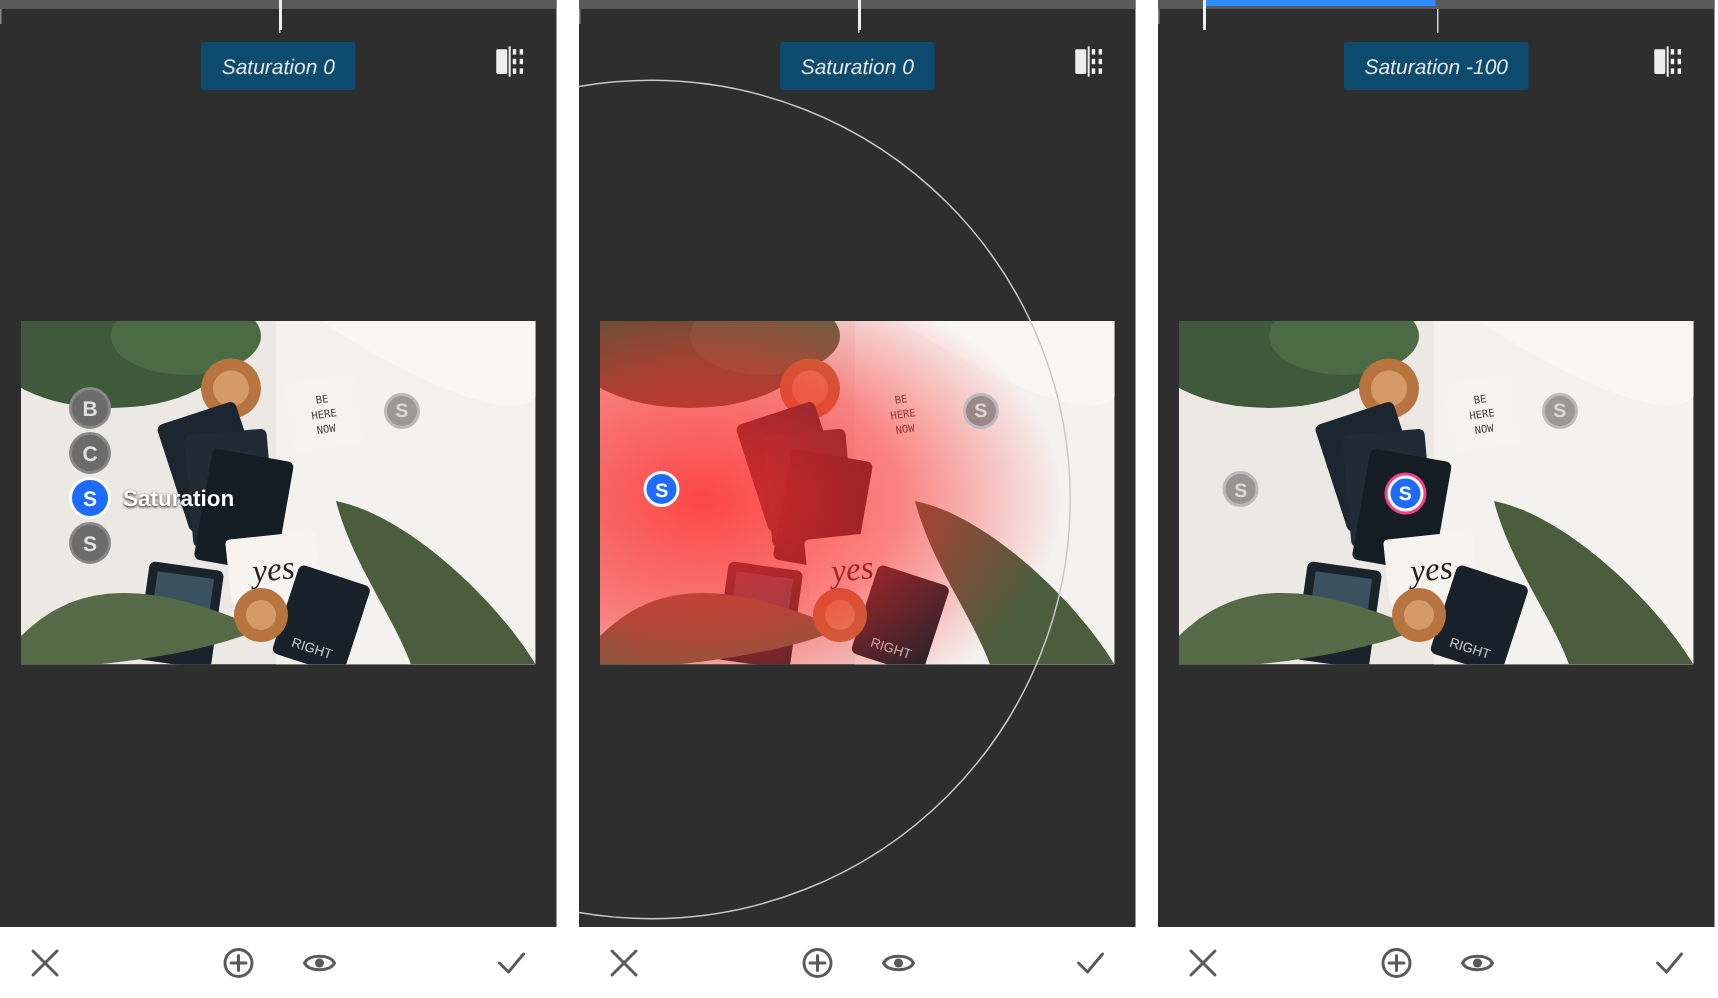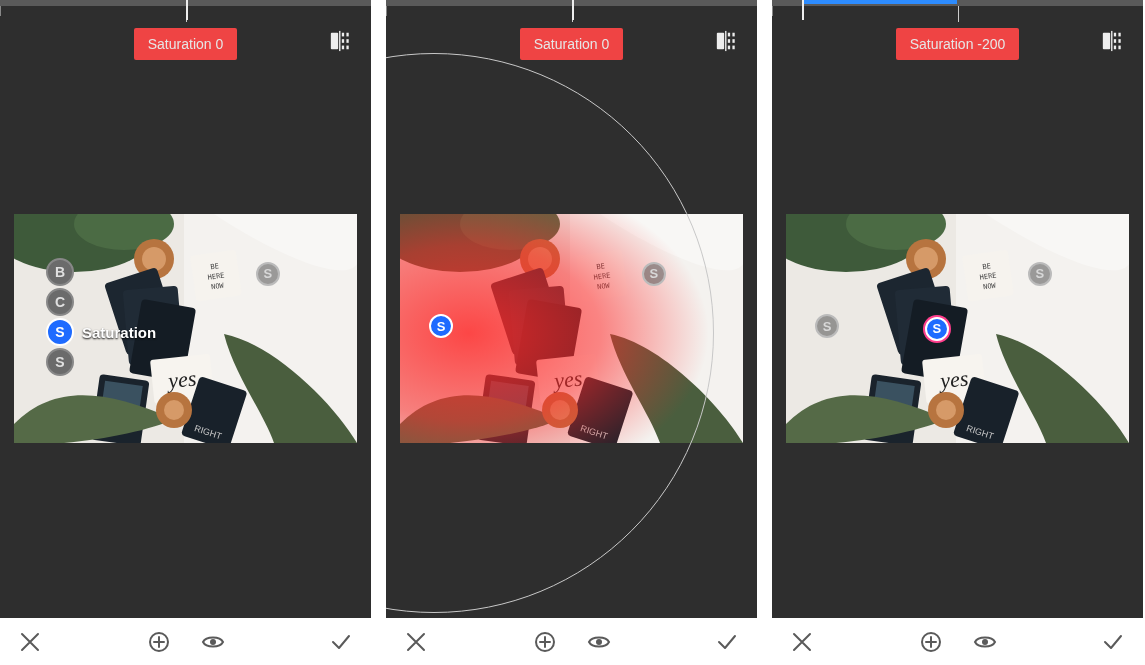--- a/index.html
+++ b/index.html
@@ -27,25 +27,26 @@
   }
   .slider-thumb {
     position: absolute; top: -2px; width: 2px; height: 22px; background: #eee;
   }
 
   .pill-row {
     position: absolute; top: 28px; left: 0; right: 0;
     display: flex; align-items: center; justify-content: center;
   }
   .pill {
-    background: #ef4444;
+    background: #0c4a6e;
     color: #e6e6e6;
     font-size: 14px;
     padding: 8px 14px;
     border-radius: 2px;
+    font-style: italic;
   }
   .compare-icon {
     position: absolute; right: 20px; top: 30px;
     width: 22px; height: 22px;
     color: #eee;
   }
 
   .photo-wrap {
     position: absolute; top: 214px; left: 14px; right: 14px; height: 229px;
     overflow: visible;
@@ -177,21 +178,21 @@
       <div class="radius-circle" style="width: 560px; height: 560px; left: -231.7px; top: 53.08px;"></div>
     </div>
     <div class="panel">
       <div class="slider-track">
         <div class="slider-tick" style="left: 0%;"></div>
         <div class="slider-tick mid" style="left: 50%;"></div>
         <div class="slider-fill" style="left: 8%; width: 42%;"></div>
         <div class="slider-thumb" style="left: 8%;"></div>
       </div>
       <div class="pill-row">
-        <div class="pill">Saturation -200</div>
+        <div class="pill">Saturation -100</div>
       </div>
       <div class="compare-icon"><svg viewBox="0 0 24 24" width="22" height="22">
           <use href="#icon-compare"></use>
         </svg></div>
       <div class="photo-wrap">
         <svg class="photo-svg" viewBox="0 0 343 229" preserveAspectRatio="xMidYMid slice">
           <use href="#photo-scene"></use>
         </svg>
         <div class="control-point" style="left: calc(74% - 12px); top: calc(26% - 12px);">S</div>
         <div class="control-point" style="left: calc(12% - 12px); top: calc(49% - 12px);">S</div>

